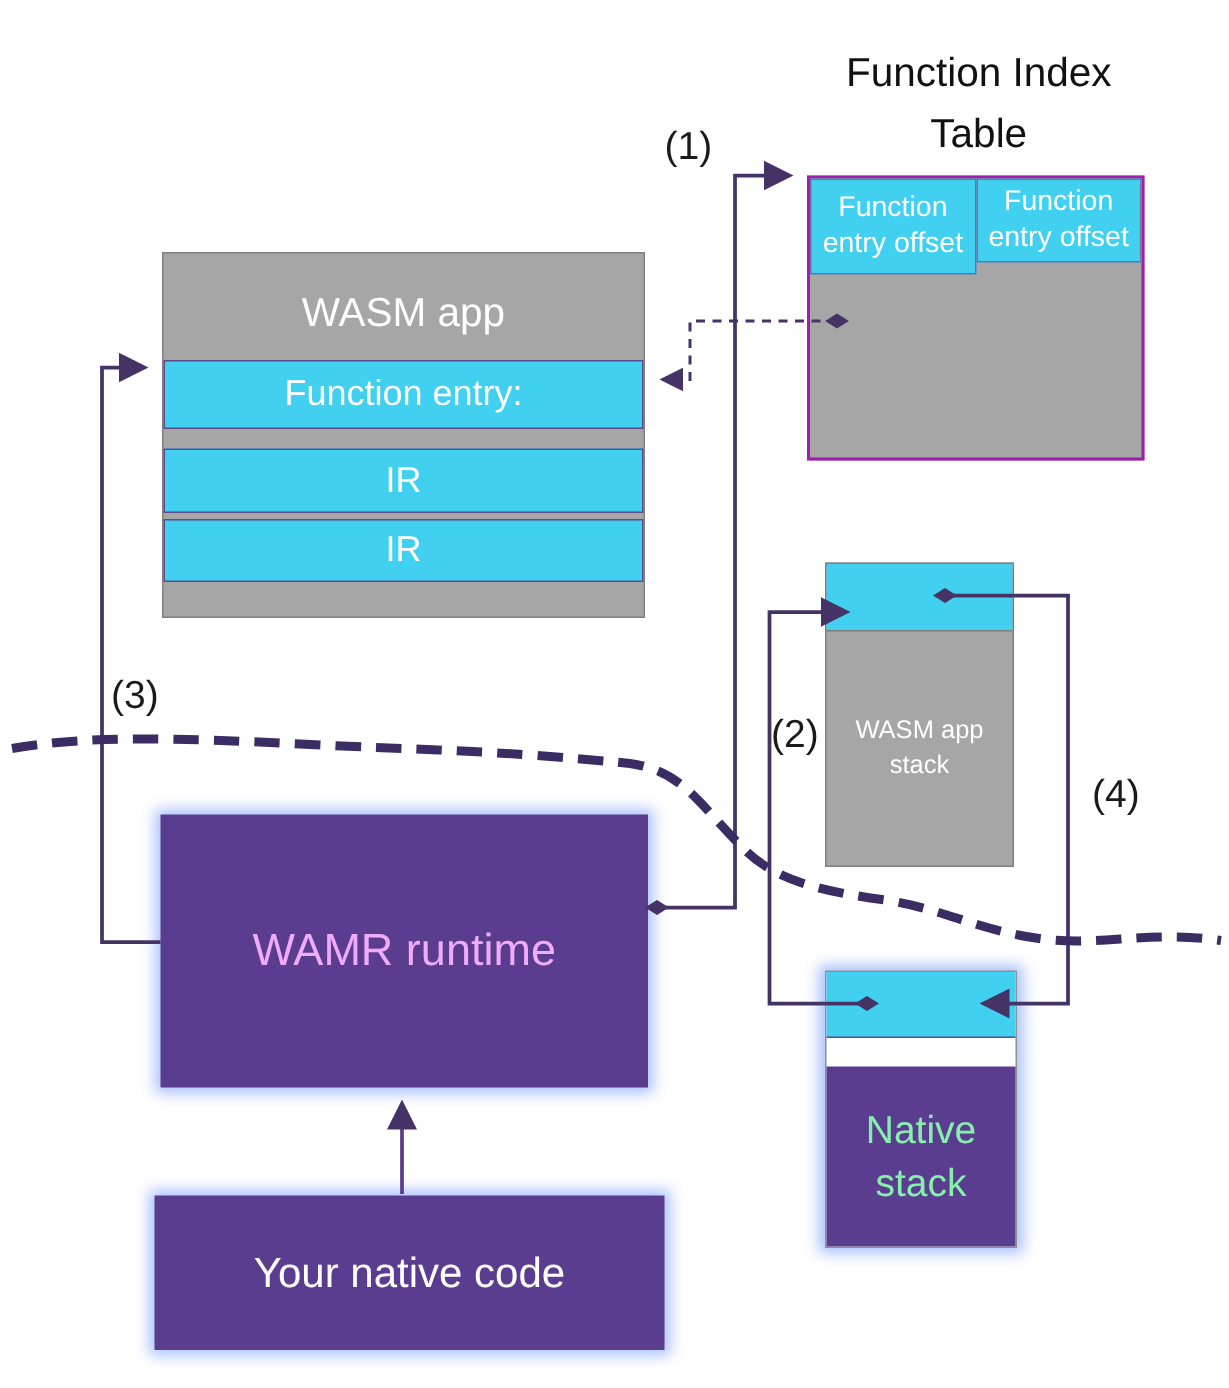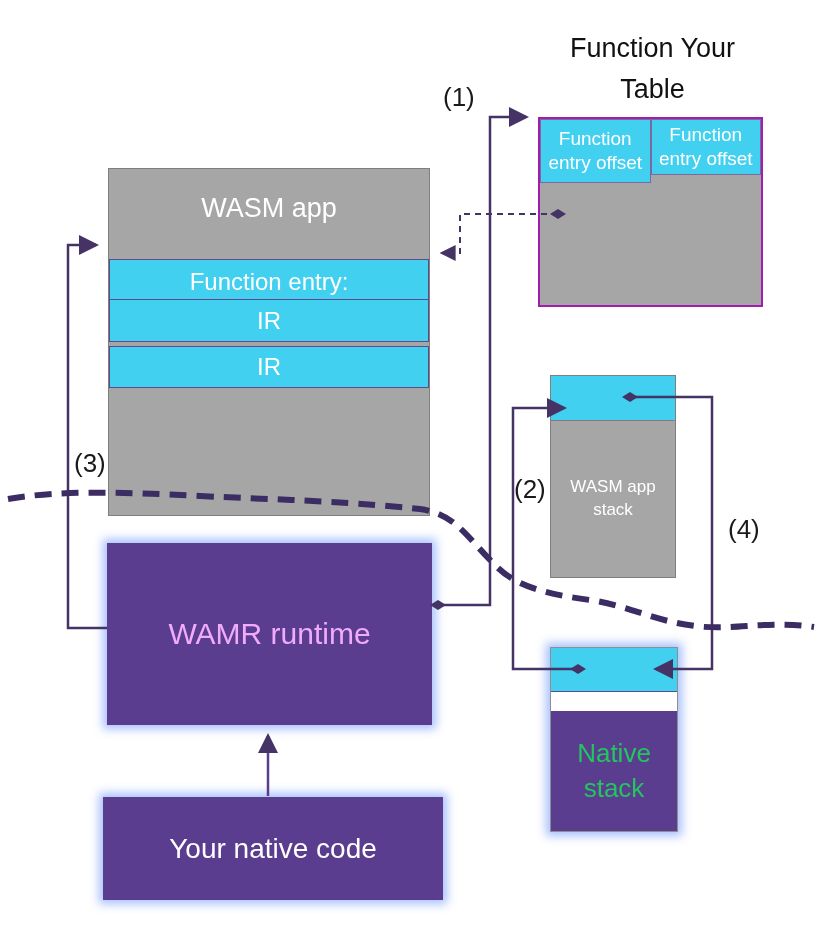--- a/index.html
+++ b/index.html
@@ -28,35 +28,35 @@
   .fit-cyan{
     background:#41d0f0;border:1px solid #7b6aa0;box-sizing:border-box;
     color:#ffffff;font-size:19px;line-height:1.25;text-align:center;
     display:flex;align-items:center;justify-content:center;padding:2px 6px;
   }
   .fit-cyan-1{height:64px;}
   .fit-cyan-2{height:56px;}
   .fit-gray-bottom{height:10px;background:#a6a6a6;}
   
   .wasm-app{
-    position:absolute;left:108px;top:168px;width:322px;height:348px;
+    position:absolute;left:108px;top:168px;width:322px;height:244px;
     background:#a6a6a6;border:1px solid #7f7f7f;box-sizing:border-box;
   }
   .wasm-app-title{
     position:absolute;left:0;top:0;width:100%;height:78px;
     display:flex;align-items:center;justify-content:center;
     color:#ffffff;font-size:27px;
   }
   .wasm-row{
     position:absolute;left:0;width:100%;
     background:#41d0f0;border:1px solid #5f4b8b;box-sizing:border-box;
     display:flex;align-items:center;justify-content:center;
     color:#ffffff;font-size:24px;
   }
-  .wasm-row-1{top:90px;height:46px;}
+  .wasm-row-1{top:71px;height:46px;}
   .wasm-row-2{top:130px;height:43px;}
   .wasm-row-3{top:177px;height:42px;}
   
   .wasm-stack{
     position:absolute;left:550px;top:375px;width:126px;height:203px;
     background:#a6a6a6;border:1px solid #7f7f7f;box-sizing:border-box;
     display:flex;flex-direction:column;
   }
   .wasm-stack-band{height:44px;background:#41d0f0;border-bottom:1px solid #7f7f7f;}
   .wasm-stack-body{
@@ -66,21 +66,21 @@
   .native-stack{
     position:absolute;left:550px;top:647px;width:128px;height:185px;
     box-sizing:border-box;display:flex;flex-direction:column;
     box-shadow:0 0 9px 4px rgba(150,180,250,0.85);
     border:1px solid #8f8f8f;
   }
   .native-stack-band{height:43px;background:#41d0f0;border-bottom:1px solid #5f4b8b;}
   .native-stack-body{
     flex:1;background:#5b3d8f;
     display:flex;align-items:center;justify-content:center;
-    color:#22c55e;font-size:26px;text-align:center;line-height:1.35;padding:0 10px;margin-top:19px;
+    color:#86efac;font-size:26px;text-align:center;line-height:1.35;padding:0 10px;margin-top:19px;
   }
   
   .wamr-runtime{
     position:absolute;left:107px;top:543px;width:325px;height:182px;
     background:#5b3d8f;box-shadow:0 0 9px 4px rgba(150,180,250,0.85);
     display:flex;align-items:center;justify-content:center;
     color:#f0abfc;font-size:30px;
   }
   .native-code{
     position:absolute;left:103px;top:797px;width:340px;height:103px;
@@ -92,21 +92,21 @@
   #connectors{
     position:absolute;left:0;top:0;width:819px;height:925px;
     pointer-events:none;
   }
 </style>
 </head>
 <body>
 
 <div id="canvas">
 
-  <div class="fit-title">Function Your Table</div>
+  <div class="fit-title">Function Index Table</div>
 
   <div class="fit-box">
     <div class="fit-gray-top"></div>
     <div class="fit-sep"></div>
     <div class="fit-cyan fit-cyan-1">Function entry offset</div>
     <div class="fit-sep"></div>
     <div class="fit-cyan fit-cyan-2">Function entry offset</div>
     <div class="fit-sep"></div>
     <div class="fit-gray-bottom"></div>
   </div>

